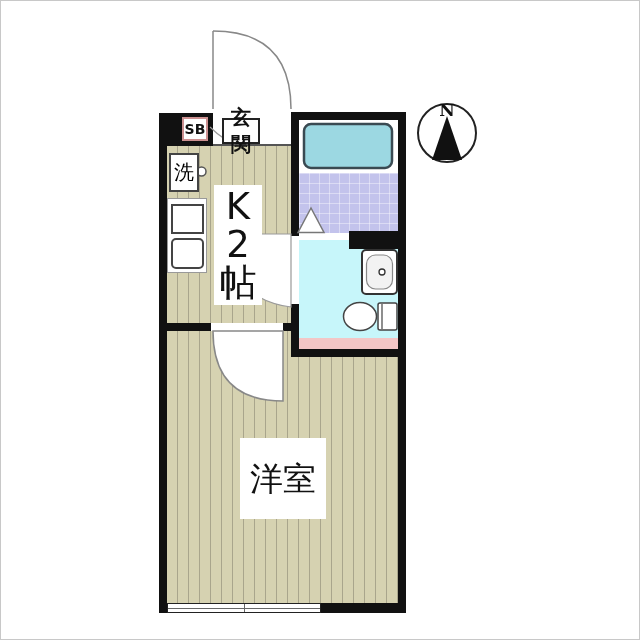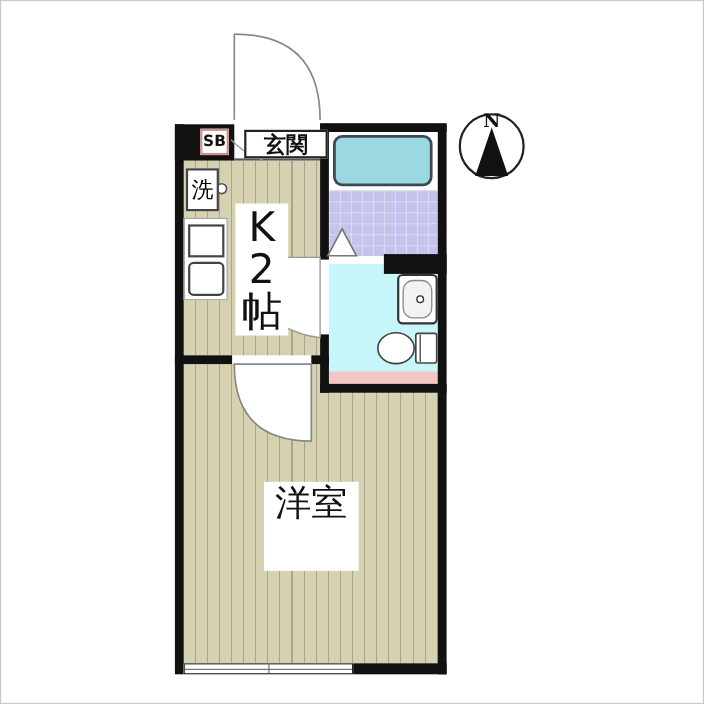--- a/index.html
+++ b/index.html
@@ -18,21 +18,21 @@
     background-size:10px 10px;}
   .washroom{background:#c7f6fa;z-index:2;}
   .mat{background:#f3c6c6;z-index:2;}
   .threshold{background:#ffffff;z-index:4;}
   svg.overlay{position:absolute;left:0;top:0;z-index:20;}
   .labelbox{background:#ffffff;color:#111;display:flex;align-items:center;justify-content:center;z-index:30;text-align:center;}
   .bordered{border:2px solid #222;}
   .sb{border:2px solid #cc9090;font-size:14px;font-weight:bold;letter-spacing:0px;}
   .genkan-label{font-size:20px;font-weight:bold;}
   .k-label{flex-direction:column;font-size:37px;line-height:1.02;}
-  .room-label{flex-direction:column;font-size:33px;line-height:1.15;font-weight:500;justify-content:space-between;}
+  .room-label{flex-direction:column;font-size:33px;line-height:1.15;font-weight:500;}
   .washer-box{border:2px solid #444;font-size:20px;z-index:30;background:#fff;display:flex;align-items:center;justify-content:center;}
   .fixture{background:#fff;border:2px solid #444;z-index:25;}
   .counter{background:#fff;z-index:22;border:1px solid #999;}
   .windowline{background:#ffffff;border:1.5px solid #222;z-index:12;}
   .winline-inner{position:absolute;left:0;right:0;top:4px;height:1px;background:#666;}
   .winline-tick{position:absolute;top:0;bottom:0;width:1px;background:#666;}
   .compass-n{z-index:31;font-size:17px;font-weight:bold;font-family:"DejaVu Serif","Liberation Serif",serif;color:#111;text-align:center;}
 </style>
 </head>
 <body>
@@ -113,21 +113,21 @@
   <div class="abs counter" style="left:166px;top:197px;width:40px;height:75px;"></div>
   <div class="abs washer-box" style="left:168px;top:152px;width:30px;height:39px;">
     <span>洗</span>
   </div>
   <div class="abs fixture" style="left:170px;top:203px;width:33px;height:30px;"></div>
   <div class="abs fixture" style="left:170px;top:237px;width:33px;height:31px;border-radius:5px;"></div>
 
   <div class="abs labelbox sb" style="left:181px;top:116px;width:26px;height:24px;">
     <span>SB</span>
   </div>
-  <div class="abs labelbox bordered genkan-label" style="left:221px;top:117px;width:76px;height:26px;">
+  <div class="abs labelbox bordered genkan-label" style="left:221px;top:117px;width:38px;height:26px;">
     <span>玄関</span>
   </div>
   <div class="abs labelbox k-label" style="left:213px;top:184px;width:48px;height:120px;">
     <span>K</span>
     <span>2</span>
     <span>帖</span>
   </div>
   <div class="abs labelbox room-label" style="left:239px;top:437px;width:86px;height:81px;">
     <span>洋室</span>
   </div>

